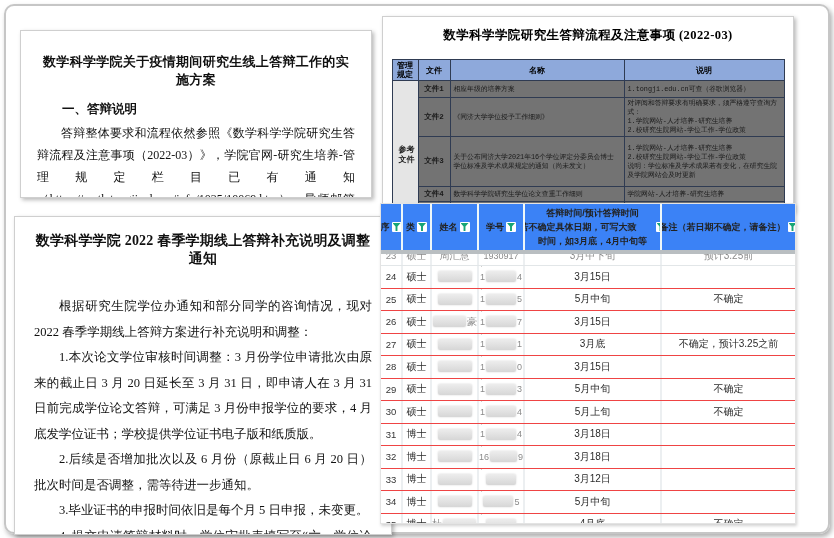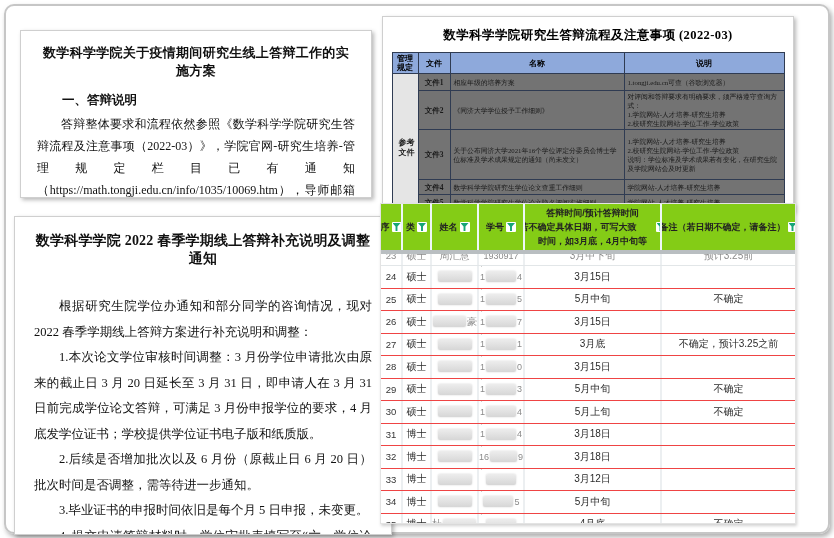--- a/index.html
+++ b/index.html
@@ -4,45 +4,45 @@
 <style>
   html,body{margin:0;padding:0;background:#fff;}
   .canvas{position:relative;width:834px;height:538px;background:#fff;overflow:hidden;
           font-family:"Liberation Sans","DejaVu Sans",sans-serif;}
   .frame{position:absolute;inset:4px;border:2px solid #c6c6c6;border-radius:10px;
          box-shadow:2px 3px 5px rgba(110,110,110,.55);}
   .panel{position:absolute;background:#fff;border:1px solid #cfcfcf;
          box-shadow:2px 2px 4px rgba(0,0,0,.28);overflow:hidden;z-index:2;}
   
   .doc{font-family:"Liberation Serif","DejaVu Serif",serif;color:#111;}
-  #plan-doc{left:20px;top:30px;width:352px;height:168px;padding:0 16px;box-sizing:border-box;}
+  #plan-doc{left:20px;top:30px;width:352px;height:168px;padding:9px 16px;box-sizing:border-box;}
   #plan-doc .doc-title{font-size:13px;font-weight:bold;text-align:center;margin:13px 0 12px;letter-spacing:.3px;}
   #plan-doc .doc-heading{font-size:12.5px;font-weight:bold;margin:6px 0 4px;text-indent:2em;}
   #plan-doc .doc-para{font-size:12px;line-height:22px;text-align:justify;text-indent:2em;margin:0;}
   #notice-doc{left:14px;top:216px;width:378px;height:319px;padding:0 19px;box-sizing:border-box;}
   #notice-doc .doc-title{font-size:14px;font-weight:bold;text-align:center;margin:15px 0 26px;letter-spacing:.2px;}
   #notice-doc .doc-para{font-size:12.5px;line-height:25.5px;text-align:justify;text-indent:2em;margin:0;}
   
   #process-doc{left:382px;top:16px;width:412px;height:196px;box-sizing:border-box;}
   #process-doc .doc-title{font-family:"Liberation Serif","DejaVu Serif",serif;font-size:12.5px;
       font-weight:bold;text-align:center;margin:10px 0 6px;letter-spacing:.4px;}
-  .ptable{border-collapse:collapse;table-layout:fixed;margin:8px auto;width:392px;
-      font-family:Liberation Serif, serif;}
+  .ptable{border-collapse:collapse;table-layout:fixed;margin:15px auto;width:392px;
+      font-family:Liberation Mono, monospace;}
   .ptable th,.ptable td{border:1px solid #2f3b52;padding:1px 3px;vertical-align:middle;}
   .ptable th{background:#8ea9db;font-size:8px;font-weight:bold;text-align:center;line-height:1.15;}
   .ptable td{background:#737373;font-size:6.8px;line-height:9px;color:#1a1a1a;}
   .ptable td.pfile{font-weight:bold;text-align:center;font-size:7.5px;}
   .ptable td.pgroup{background:#e5e5e5;font-weight:bold;text-align:right;font-size:8px;line-height:1.2;}
   .ptable td.pdesc,.ptable td.pname{white-space:pre-line;}
   
   #sheet{left:380px;top:203px;width:414px;height:319px;border:1px solid #e3e3e3;
          box-shadow:1px 2px 3px rgba(0,0,0,.18);color:#2b2b2b;}
   .srow{display:grid;grid-template-columns:20px 29px 47px 46px 137px 135px;align-items:stretch;}
   .shead{height:46px;background:#d7edf2;}
-  .shead .scell{background:#84cc16;border-left:2px solid #eef7f9;display:flex;align-items:center;
+  .shead .scell{background:#3b82f6;border-left:2px solid #eef7f9;display:flex;align-items:center;
       justify-content:center;gap:2px;font-size:9px;font-weight:bold;color:#222;overflow:hidden;white-space:nowrap;}
   .shead .scell:first-child{border-left:none;}
   .time-head{flex-direction:column;gap:0;line-height:12px;font-size:8.6px;}
   .time-head .sub{font-weight:bold;display:flex;align-items:center;gap:19px;}
   .funnel-box{display:inline-flex;align-items:center;justify-content:center;width:10px;height:10px;
       background:#fff;border-radius:1px;flex:0 0 auto;}
   .funnel{display:inline-block;width:8px;height:8px;background:#17a576;
       clip-path:polygon(0 0,100% 0,62% 45%,62% 100%,38% 100%,38% 45%);}
   .sheet-band{height:4px;background:#b9bec1;}
   .sdata{height:21.5px;border-bottom:1px solid #ef4444;}

